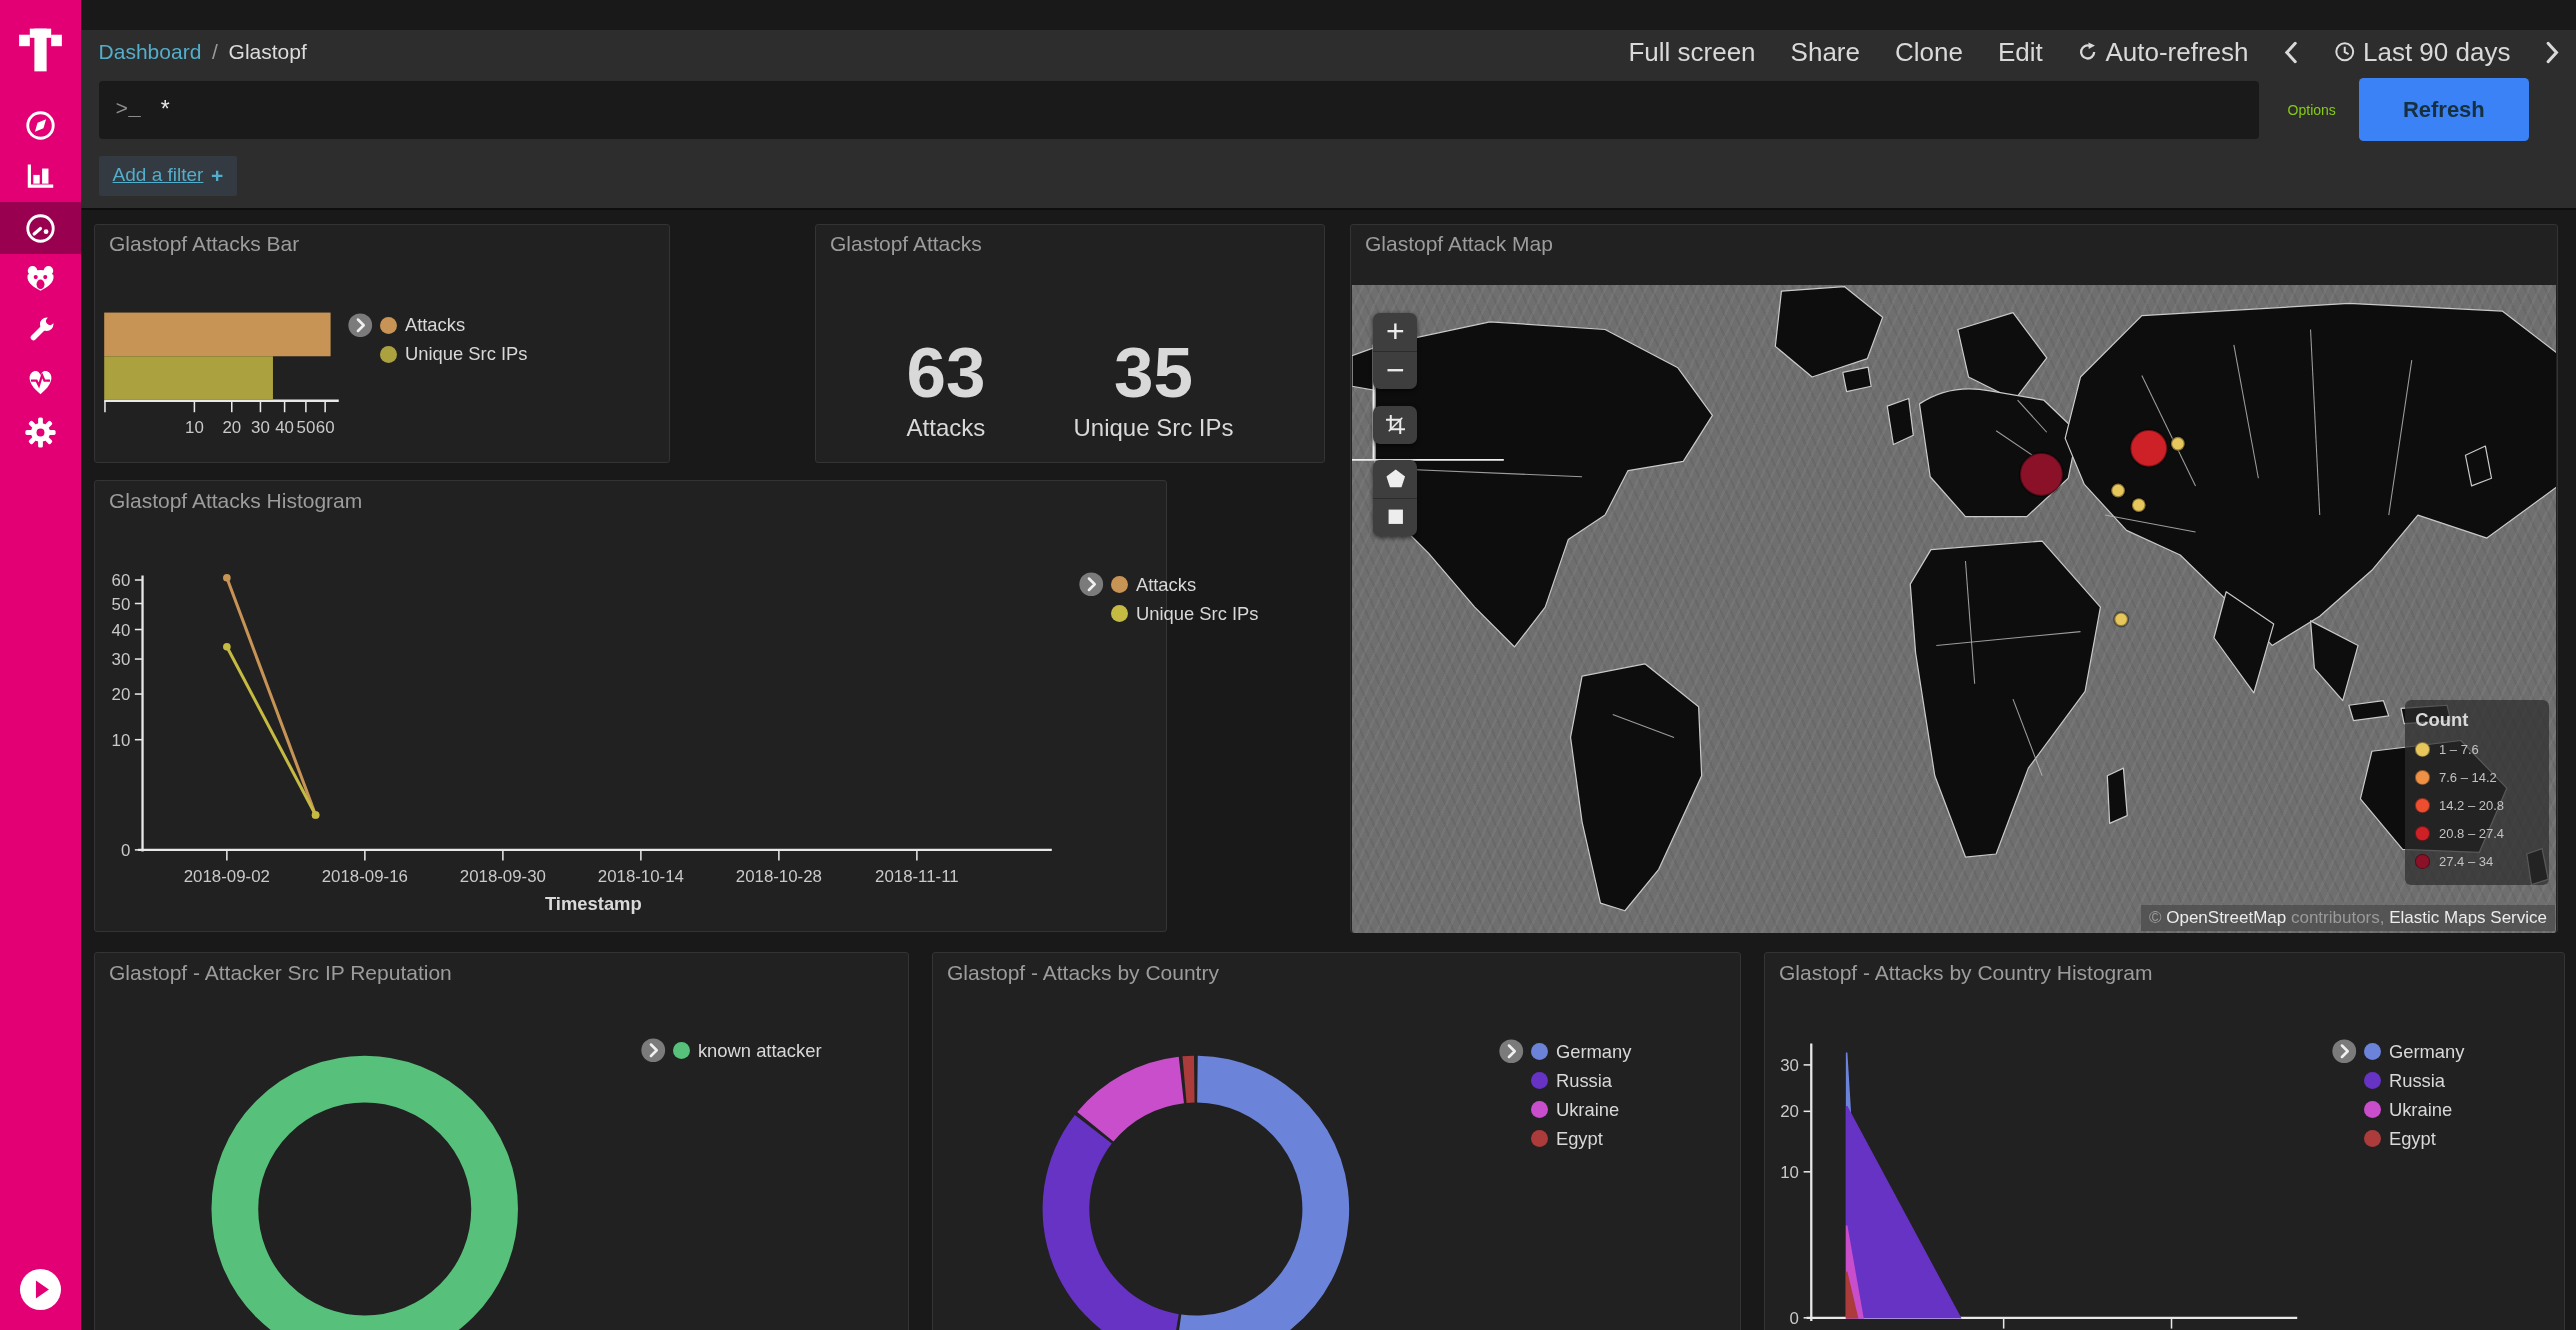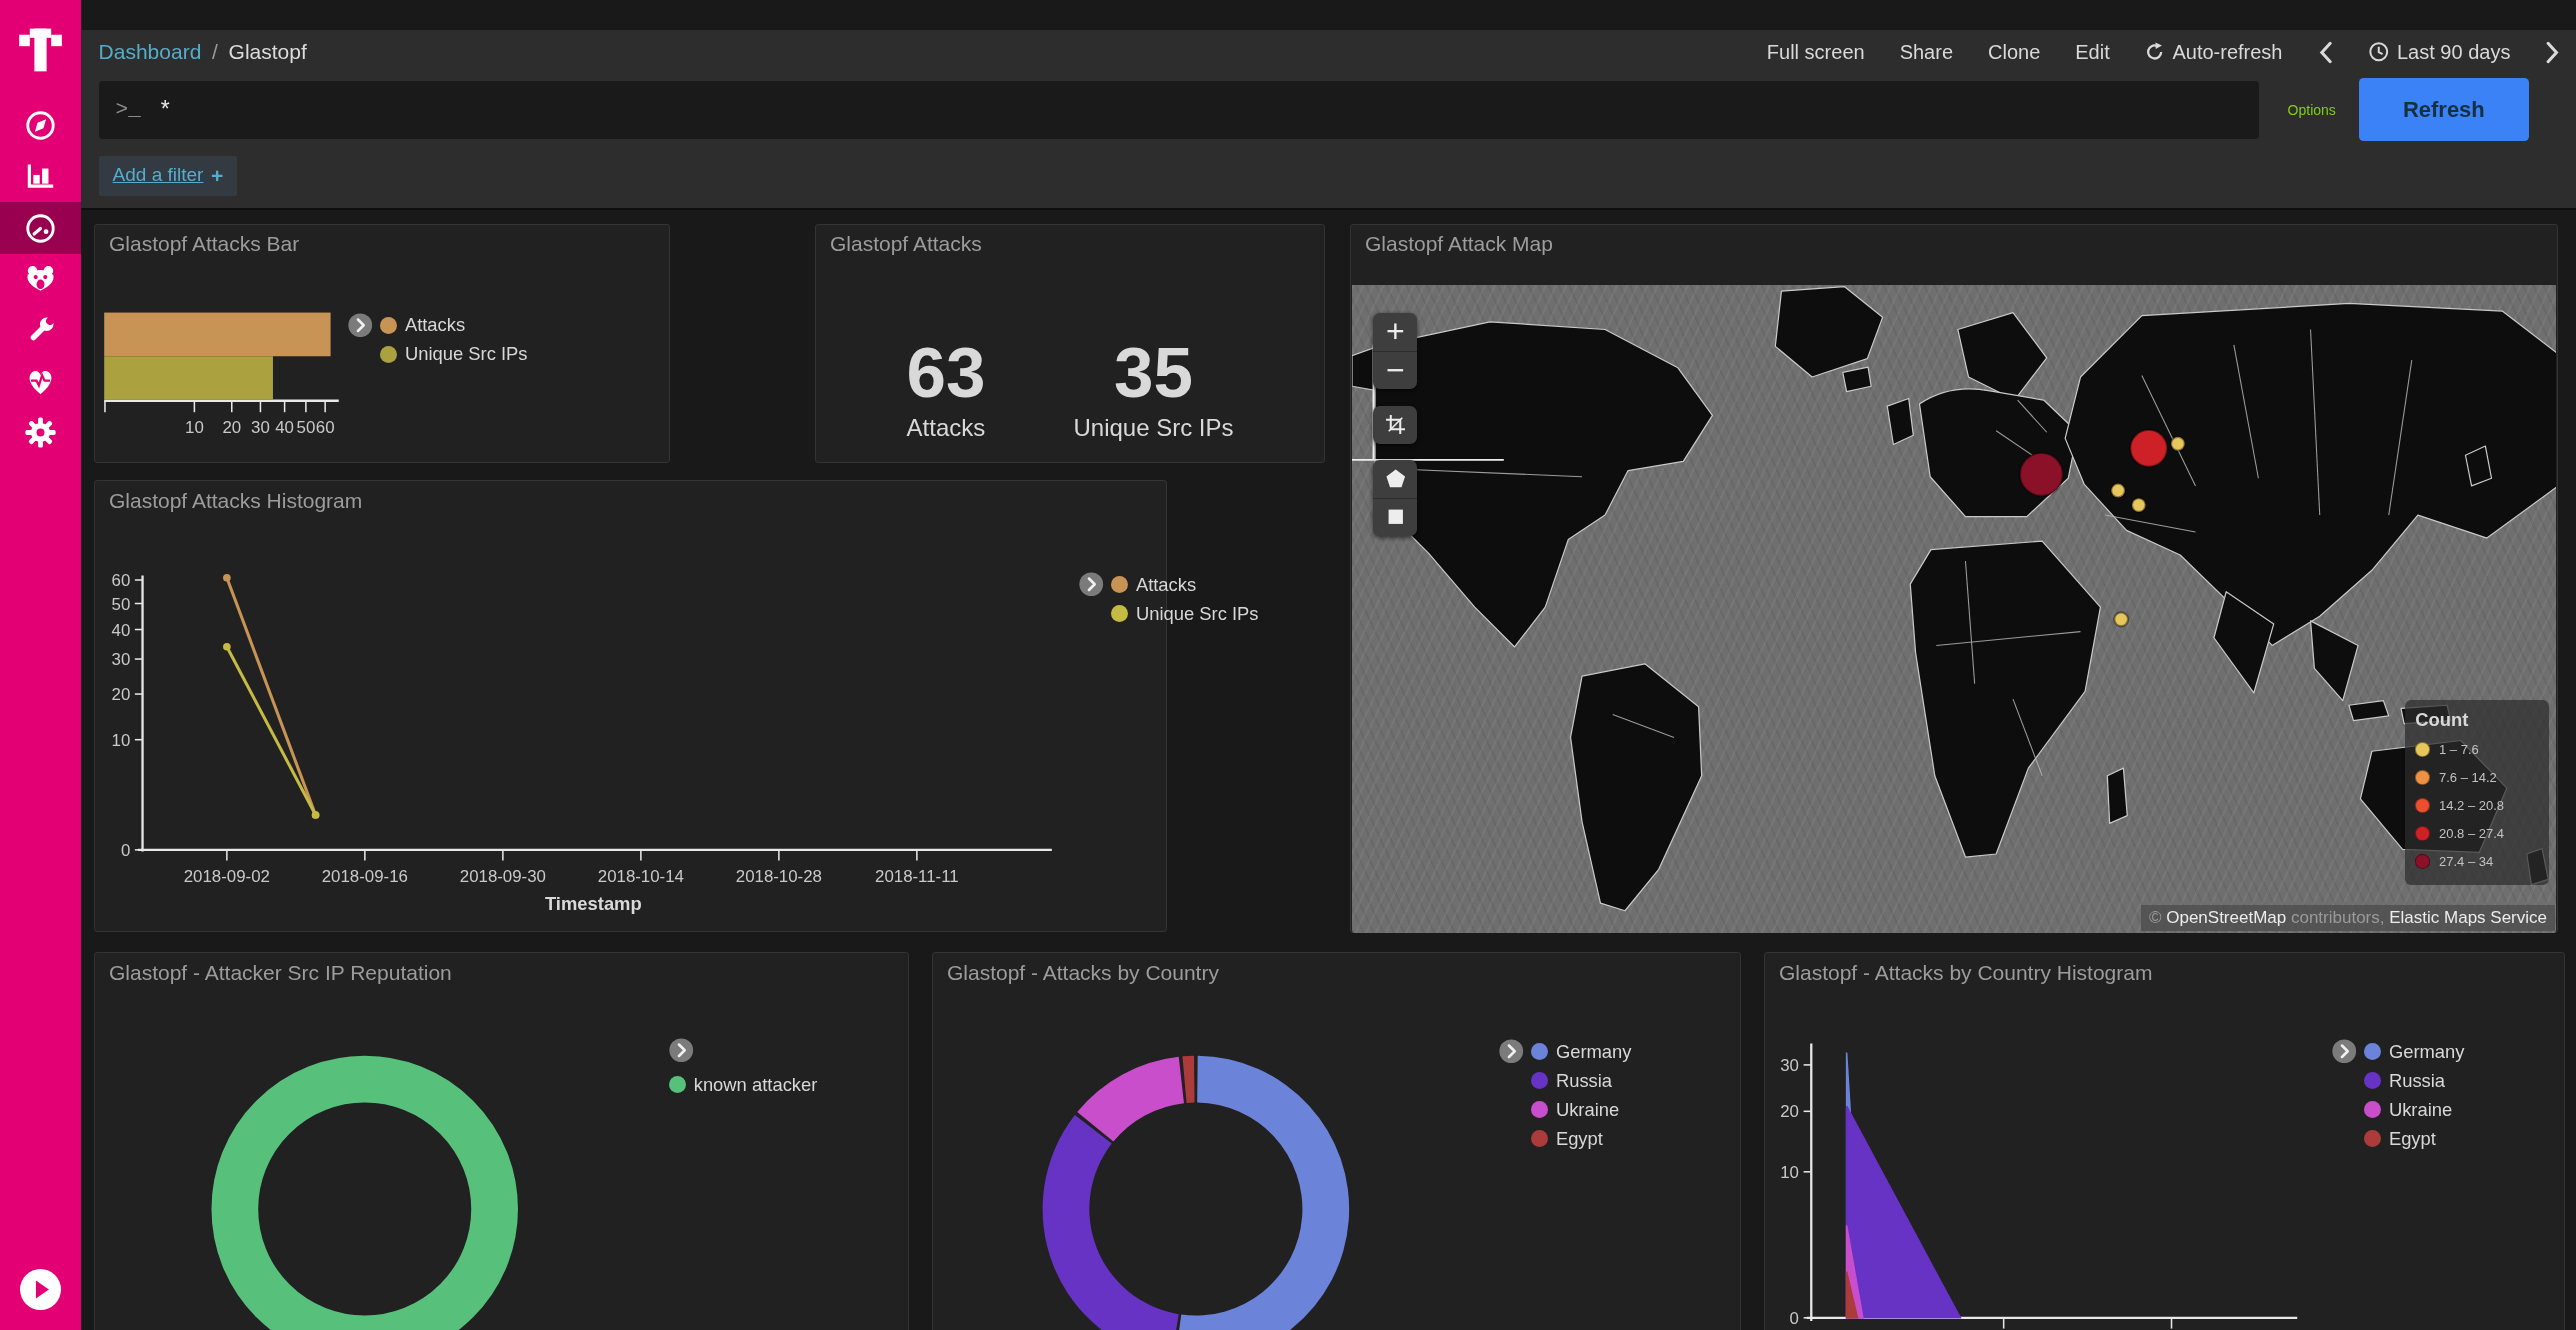--- a/index.html
+++ b/index.html
@@ -17,21 +17,21 @@
 
   
   .main{position:absolute;left:81px;top:0;right:0;bottom:0;margin-top:30px;}
   .topbar{position:absolute;left:0;top:0;right:0;height:44px;background:#2D2D2D;
           display:flex;align-items:center;font-size:21px;}
   .crumb{margin-left:17.6px;display:flex;align-items:center;}
   .crumb .root{color:#54AECB;cursor:pointer;}
   .crumb .sep{color:#9A9A9A;margin:0 10.7px;}
   .crumb .cur{color:#DCDCDC;}
   .actions{margin-left:auto;display:flex;align-items:center;gap:35px;padding-right:15.3px;
-           font-size:20px;color:#D9D9D9;}
+           font-size:26px;color:#D9D9D9;}
   .actions .item{display:flex;align-items:center;gap:7.7px;cursor:pointer;white-space:nowrap;}
   .chev-ico{display:flex;align-items:center;}
 
   .querybar{position:absolute;left:0;top:44px;right:0;height:71px;background:#2D2D2D;
             display:flex;align-items:center;}
   .querybox{margin-left:17.6px;width:2160px;height:58px;background:#1A1A1A;border-radius:3.8px;
             display:flex;align-items:center;padding:0 17px;}
   .qprompt{font-family:"Liberation Mono","DejaVu Sans Mono",monospace;color:#8F8F8F;font-size:21px;}
   .qvalue{color:#E6E6E6;font-size:23px;margin-left:20px;}
   .options{margin-left:29px;color:#84cc16;font-size:14px;cursor:pointer;}
@@ -471,21 +471,21 @@
               </div>
             </div>
           </div>
       </section>
 
       <section class="panel" id="p-rep">
         <h3 class="ptitle">Glastopf - Attacker Src IP Reputation</h3>
         <svg id="chart-rep" class="chart" width="813" height="535" viewBox="0 0 1061 698">
             <circle cx="352" cy="334" r="169.5" fill="none" stroke="#57C17B" stroke-width="61"></circle>
           </svg>
-        <div class="legend" id="legend-rep" style="left:574px;top:83px;flex-direction:column;">
+        <div class="legend" id="legend-rep" style="left:546px;top:83px;">
             <div class="lchev"><svg width="24.5" height="24.5" viewBox="0 0 32 32">
                 <circle cx="16" cy="16" r="15.5" fill="#7B7B7B"></circle>
                 <polyline points="13,8.5 20.5,16 13,23.5" fill="none" stroke="#F0F0F0" stroke-width="3.4" stroke-linecap="round" stroke-linejoin="round"></polyline>
               </svg></div>
             <div class="lcol">
               <div class="lrow">
                 <span class="ldot" style="background: rgb(87, 193, 123);"></span>
                 <span class="llab">known attacker</span>
               </div>
             </div>

